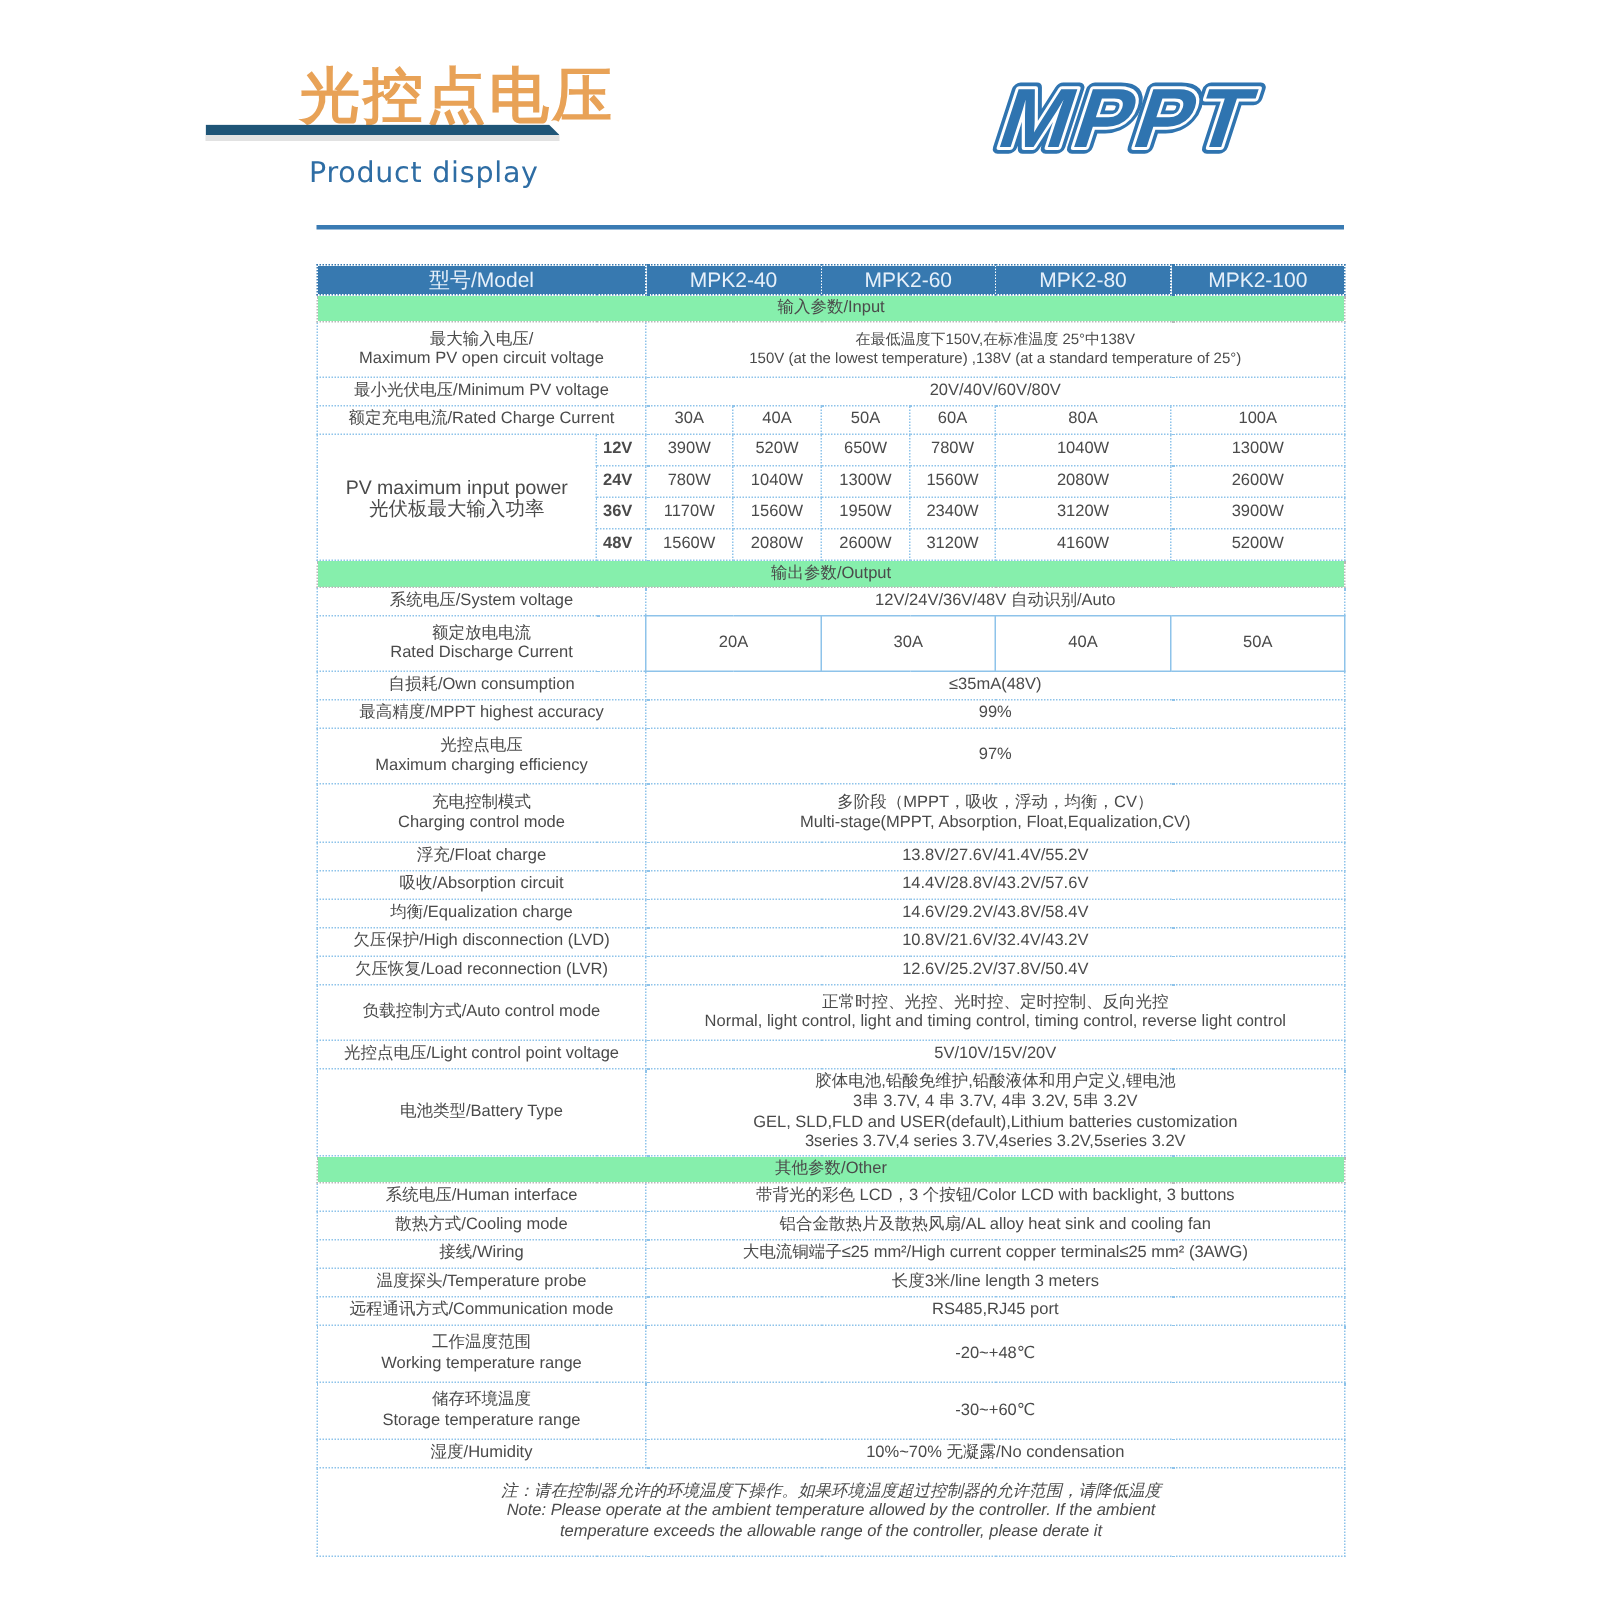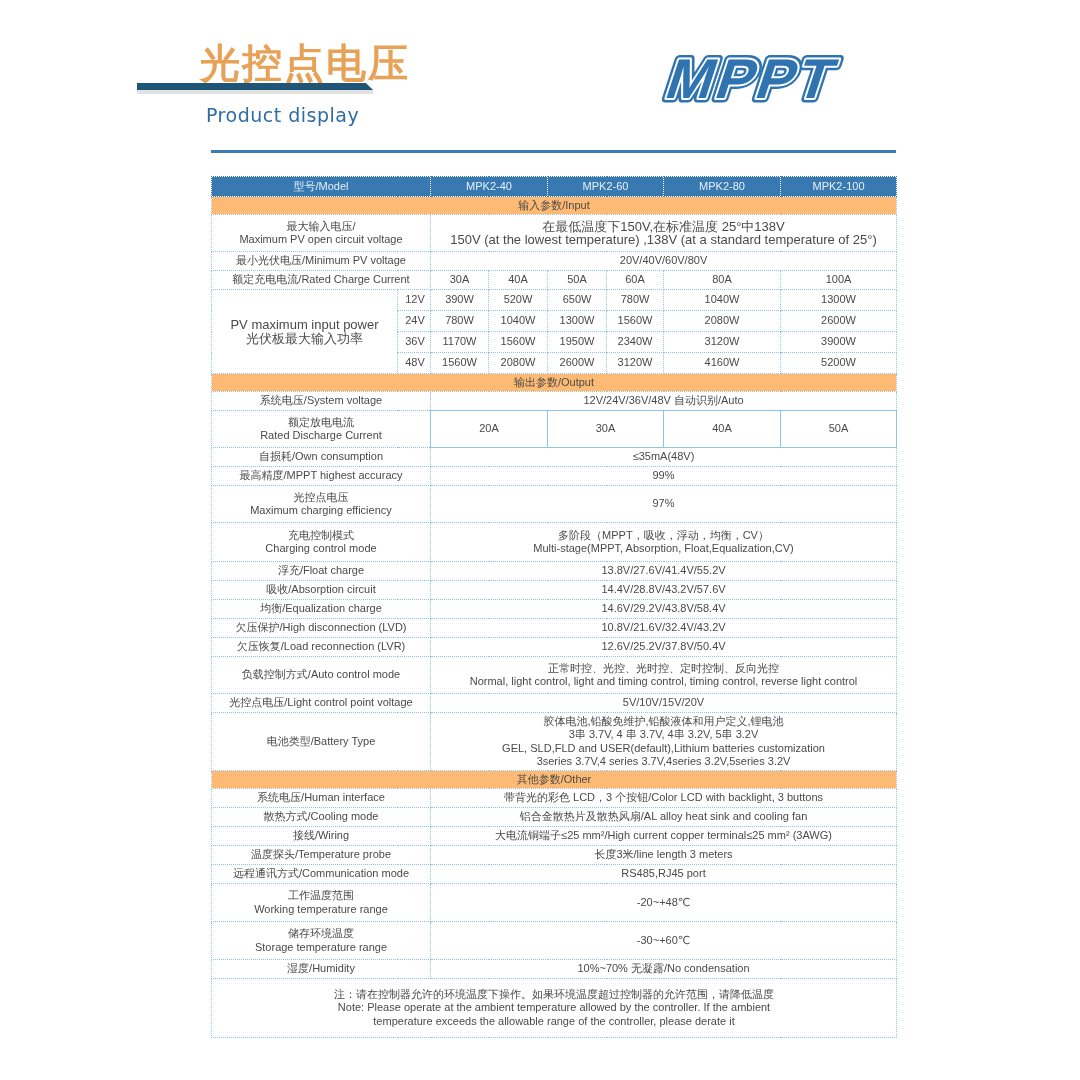--- a/index.html
+++ b/index.html
@@ -12,26 +12,26 @@
   .title-bar-shadow { position:absolute; left:137px; top:90px; width:236px; height:4px; background:#e2e2e2; }
   .subtitle { position:absolute; left:206px; top:104px; font-size:19px; color:#2e6da4;
               font-family:"DejaVu Sans", sans-serif; letter-spacing:0.5px; }
   .logo { position:absolute; left:655px; top:48px; width:255px; height:60px; }
   .rule { position:absolute; left:211px; width:685px; height:3px; background:#3a7bb3; }
 
   table.spec { position:absolute; left:211px; top:176px; width:685px; border-collapse:collapse;
                table-layout:fixed; font-size:11px; color:#4a4a4a; }
   table.spec td { border:1px dotted #8ec3ea; text-align:center; vertical-align:middle;
                   padding:0 2px; line-height:13.5px; overflow:hidden; white-space:nowrap; }
-  table.spec tr.hdr td { background:#3779b0; color:#e6f0fa; height:19px; font-size:11px; border-color:#3779b0; }
-  table.spec tr.sect td { background:#fdba74; color:#4a4a4a; height:17px; border-color:#b8b8b8; }
+  table.spec tr.hdr td { background:#3779b0; color:#e6f0fa; height:19px; font-size:14px; border-color:#3779b0; }
+  table.spec tr.sect td { background:#86efac; color:#4a4a4a; height:17px; border-color:#b8b8b8; }
   table.spec td.lbl { color:#4a4a4a; }
-  table.spec td.volt { text-align:center; padding-left:4px; }
+  table.spec td.volt { text-align:left; padding-left:4px;font-weight:bold; }
   .pvlabel { font-size:13px; line-height:16px; color:#555; }
-  .note td { height:58px; line-height:14px; }
+  .note td { height:58px; line-height:14px;font-style:italic; }
 </style>
 </head>
 <body>
 
 <div class="title-cn">光控点电压</div>
 <div class="title-bar"></div>
 <div class="title-bar-shadow"></div>
 <div class="subtitle">Product display</div>
 
 <svg class="logo" viewBox="0 0 255 60">
@@ -67,21 +67,21 @@
 
   <tr class="sect">
     <td colspan="8">输入参数/Input</td>
   </tr>
 
   <tr style="height:37px">
     <td colspan="2" class="lbl">
       <div>最大输入电压/</div>
       <div>Maximum PV open circuit  voltage</div>
     </td>
-    <td colspan="6" style="font-size:13px">
+    <td colspan="6" style="font-size:10px">
       <div>在最低温度下150V,在标准温度 25°中138V</div>
       <div>150V (at the lowest temperature) ,138V (at a standard temperature of 25°)</div>
     </td>
   </tr>
 
   <tr style="height:19px">
     <td colspan="2" class="lbl">最小光伏电压/Minimum PV voltage</td>
     <td colspan="6">20V/40V/60V/80V</td>
   </tr>
 

